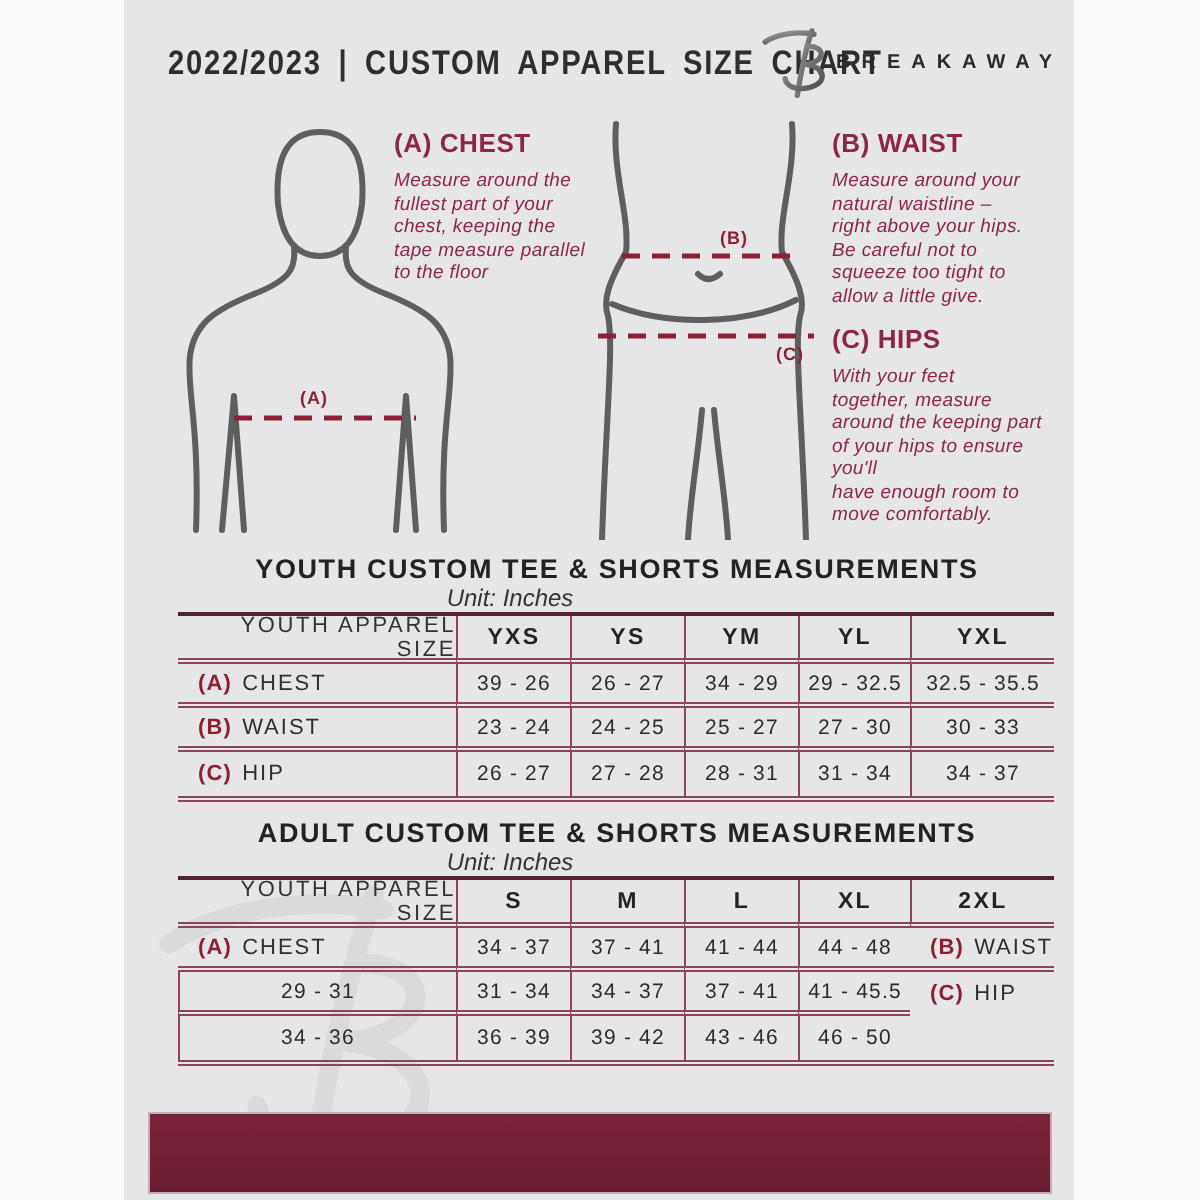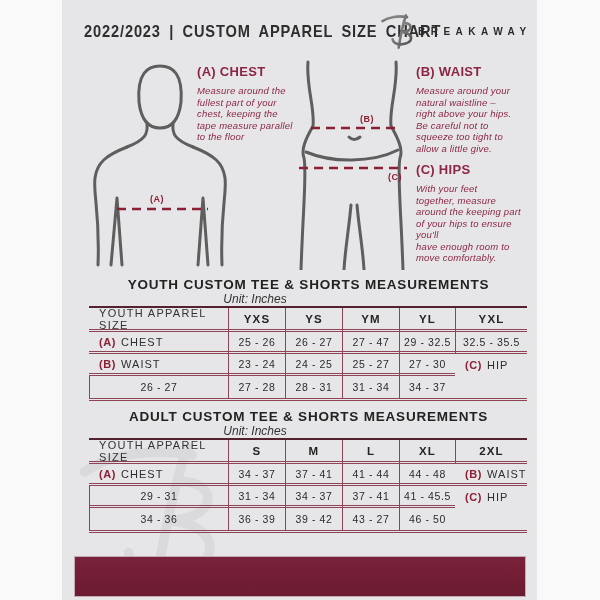--- a/index.html
+++ b/index.html
@@ -55,21 +55,21 @@
   .size-table{
     position:absolute;left:89px;width:438px;z-index:2;
     display:grid;grid-template-columns:139px 57px 57px 57px 56px 72px;
     grid-template-rows:24px 22px 22px 22px;
     border-top:2px solid #53222e;border-bottom:3px double #8d4456;
   }
   .cell{display:flex;align-items:center;justify-content:center;box-sizing:border-box;
     font-size:10.5px;color:#2b2b2b;letter-spacing:.6px;}
   .cell.vline{border-left:1px solid #8d4456;}
   .cell.bb{border-bottom:3px double #8d4456;}
-  .label-cell{justify-content:flex-start;padding-left:10px;}
+  .label-cell{justify-content:flex-start;padding-left:10px;text-align:right;}
   .hdr-label{font-size:11px;color:#333;letter-spacing:1.3px;}
   .size-hdr{font-size:11.5px;font-weight:bold;color:#242424;letter-spacing:1.2px;}
   .pfx{color:#8c1f33;font-weight:bold;margin-right:5px;font-size:11px;}
   .rlabel{font-size:11px;color:#2e2e2e;letter-spacing:1px;}
 
   
   .watermark{position:absolute;left:68px;top:428px;z-index:1;opacity:.85;}
   .footer-bar{
     position:absolute;left:74px;top:556px;width:452px;height:41px;z-index:3;
     background:linear-gradient(#7a2239,#6b1b31);
@@ -164,34 +164,35 @@
     <div class="cell size-hdr vline bb">YXS</div>
     <div class="cell size-hdr vline bb">YS</div>
     <div class="cell size-hdr vline bb">YM</div>
     <div class="cell size-hdr vline bb">YL</div>
     <div class="cell size-hdr vline bb">YXL</div>
 
     <div class="cell label-cell bb">
         <span class="pfx">(A)</span>
         <span class="rlabel">CHEST</span>
       </div>
-    <div class="cell vline bb">25 - 26</div>
+    <div class="cell vline bb">39 - 26</div>
     <div class="cell vline bb">26 - 27</div>
-    <div class="cell vline bb">27 - 47</div>
+    <div class="cell vline bb">34 - 29</div>
     <div class="cell vline bb">29 - 32.5</div>
     <div class="cell vline bb">32.5 - 35.5</div>
 
     <div class="cell label-cell bb">
         <span class="pfx">(B)</span>
         <span class="rlabel">WAIST</span>
       </div>
     <div class="cell vline bb">23 - 24</div>
     <div class="cell vline bb">24 - 25</div>
     <div class="cell vline bb">25 - 27</div>
     <div class="cell vline bb">27 - 30</div>
+    <div class="cell vline bb">30 - 33</div>
 
     <div class="cell label-cell">
         <span class="pfx">(C)</span>
         <span class="rlabel">HIP</span>
       </div>
     <div class="cell vline">26 - 27</div>
     <div class="cell vline">27 - 28</div>
     <div class="cell vline">28 - 31</div>
     <div class="cell vline">31 - 34</div>
     <div class="cell vline">34 - 37</div>
@@ -229,21 +230,21 @@
     <div class="cell vline bb">37 - 41</div>
     <div class="cell vline bb">41 - 45.5</div>
 
     <div class="cell label-cell">
         <span class="pfx">(C)</span>
         <span class="rlabel">HIP</span>
       </div>
     <div class="cell vline">34 - 36</div>
     <div class="cell vline">36 - 39</div>
     <div class="cell vline">39 - 42</div>
-    <div class="cell vline">43 - 27</div>
+    <div class="cell vline">43 - 46</div>
     <div class="cell vline">46 - 50</div>
   </div>
 
   <svg class="watermark" width="160" height="176" viewBox="0 0 30 36">
     <g fill="none" stroke="#d9d9dc" stroke-width="2" stroke-linecap="round">
       <path d="M2 9 C7 5.5 16 4 24 5.5"></path>
       <path d="M23 4 C20 13 18 23 16.5 33"></path>
       <path d="M21 11 C29 10.5 30 18 20 19 C30 20 31 29 18.5 30 C14 30 11.5 28 11 25.5"></path>
     </g>
   </svg>

